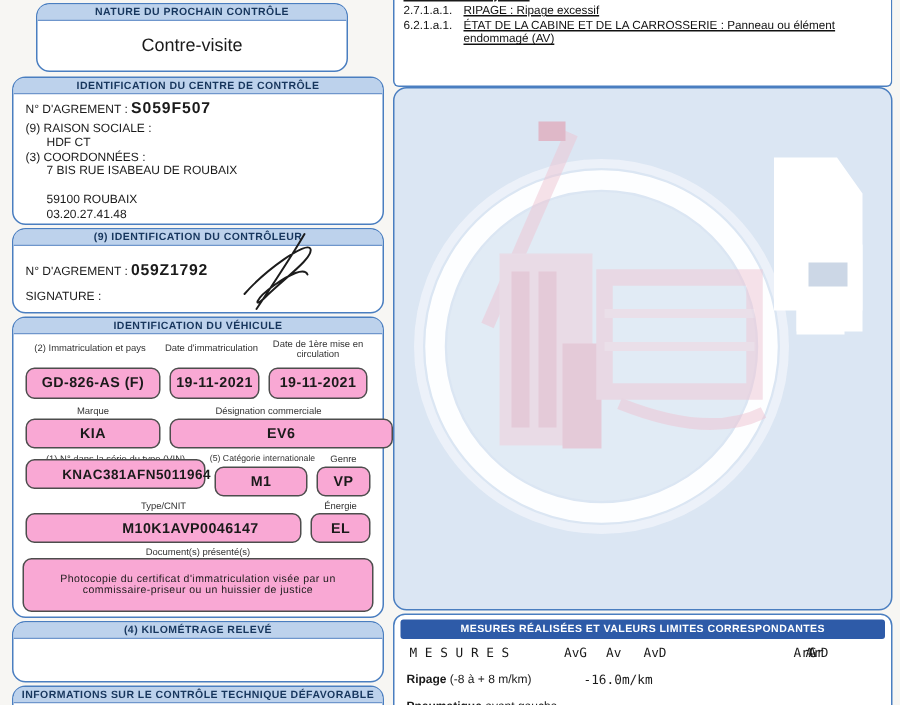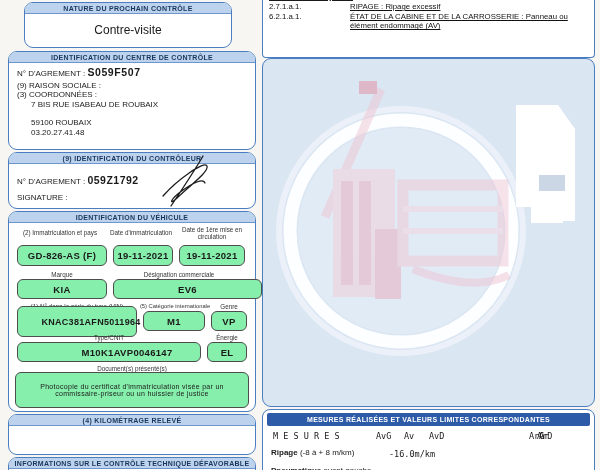--- a/index.html
+++ b/index.html
@@ -4,28 +4,28 @@
 <style>
   html,body{margin:0;padding:0;}
   body{font-family:"Liberation Sans",sans-serif;background:#e9e7e3;}
   #page{position:relative;width:600px;height:470px;background:#f7f6f3;overflow:hidden;color:#1a1a1a;}
   .abs{position:absolute;}
   .panel{position:absolute;background:#fff;border:1.5px solid #4a7ec0;border-radius:9px;box-sizing:border-box;}
   .phdr{background:#bdd2ec;color:#17365d;font-size:7px;font-weight:bold;text-align:center;
         letter-spacing:.3px;padding:2px 0 1px 0;border-bottom:1px solid #6f96cc;
         border-radius:7px 7px 0 0;white-space:nowrap;overflow:hidden;}
   .lbl{position:absolute;font-size:6.3px;color:#333;text-align:center;line-height:1.15;}
-  .fbox{position:absolute;background:#86efac;border:1.3px solid #4d4d4d;border-radius:6px;
+  .fbox{position:absolute;background:#f9a8d4;border:1.3px solid #4d4d4d;border-radius:6px;
         display:flex;align-items:center;justify-content:center;font-size:9.5px;font-weight:bold;
         letter-spacing:.3px;box-sizing:border-box;white-space:nowrap;}
   .txt8{font-size:8px;line-height:1.2;}
   .mono{font-family:"DejaVu Sans Mono",monospace;}
   .blue-bar{position:absolute;background:#2e5ba8;color:#fff;font-size:7px;font-weight:bold;
         text-align:center;letter-spacing:.3px;padding-top:3px;box-sizing:border-box;border-radius:2px;}
-  .defitem{display:flex;font-size:7.8px;line-height:1.25;color:#111;gap:41px;}
+  .defitem{display:flex;font-size:7.8px;line-height:1.25;color:#111;}
   .defcode{width:40px;flex:none;}
   .deftext{flex:1;text-decoration:underline;}
 </style>
 </head>
 <body>
 
 <div id="page">
 
   <div class="panel" style="left:24px;top:2px;width:208px;height:46px;">
     <div class="phdr">NATURE DU PROCHAIN CONTRÔLE</div>
@@ -33,20 +33,21 @@
   </div>
 
   <div class="panel" style="left:8px;top:51px;width:248px;height:99px;">
     <div class="phdr">IDENTIFICATION DU CENTRE DE CONTRÔLE</div>
     <div style="padding:3px 8px;" class="txt8">
       <div>
         <span>N° D'AGREMENT :</span>
         <span style="font-weight:bold;font-size:10.5px;letter-spacing:.6px;">S059F507</span>
       </div>
       <div style="margin-top:2px;">(9) RAISON SOCIALE :</div>
+      <div style="padding-left:14px;">HDF CT</div>
       <div>(3) COORDONNÉES :</div>
       <div style="padding-left:14px;">7 BIS RUE ISABEAU DE ROUBAIX</div>
       <div style="padding-left:14px;margin-top:9px;">59100 ROUBAIX</div>
       <div style="padding-left:14px;">03.20.27.41.48</div>
     </div>
   </div>
 
   <div class="panel" style="left:8px;top:152px;width:248px;height:57px;">
     <div class="phdr">(9) IDENTIFICATION DU CONTRÔLEUR</div>
     <div style="padding:10px 8px 0 8px;" class="txt8">
@@ -72,21 +73,21 @@
     <div class="fbox" style="left:170px;top:33px;width:66px;height:21px;">19-11-2021</div>
 
     <div class="lbl" style="left:8px;top:59px;width:90px;">Marque</div>
     <div class="lbl" style="left:104px;top:59px;width:132px;">Désignation commerciale</div>
     <div class="fbox" style="left:8px;top:67px;width:90px;height:20px;">KIA</div>
     <div class="fbox" style="left:104px;top:67px;width:149px;height:20px;">EV6</div>
 
     <div class="lbl" style="left:8px;top:91px;width:120px;">(1) N° dans la série du type (VIN)</div>
     <div class="lbl" style="left:120px;top:91px;width:92px;font-size:5.8px;">(5) Catégorie internationale</div>
     <div class="lbl" style="left:202px;top:91px;width:36px;">Genre</div>
-    <div class="fbox" style="left:8px;top:94px;width:120px;height:31px;font-size:9px;padding-left:28px;">KNAC381AFN5011964</div>
+    <div class="fbox" style="left:8px;top:94px;width:120px;height:20px;font-size:9px;padding-left:28px;">KNAC381AFN5011964</div>
     <div class="fbox" style="left:134px;top:99px;width:62px;height:20px;">M1</div>
     <div class="fbox" style="left:202px;top:99px;width:36px;height:20px;">VP</div>
 
     <div class="lbl" style="left:8px;top:122px;width:184px;">Type/CNIT</div>
     <div class="lbl" style="left:198px;top:122px;width:40px;">Énergie</div>
     <div class="fbox" style="left:8px;top:130px;width:184px;height:20px;padding-left:36px;">M10K1AVP0046147</div>
     <div class="fbox" style="left:198px;top:130px;width:40px;height:20px;">EL</div>
 
     <div class="lbl" style="left:8px;top:153px;width:230px;">Document(s) présenté(s)</div>
     <div class="fbox" style="left:6px;top:160px;width:234px;height:36px;font-weight:normal;font-size:7px;white-space:normal;text-align:center;padding:0 4px;">Photocopie du certificat d'immatriculation visée par un commissaire-priseur ou un huissier de justice</div>

